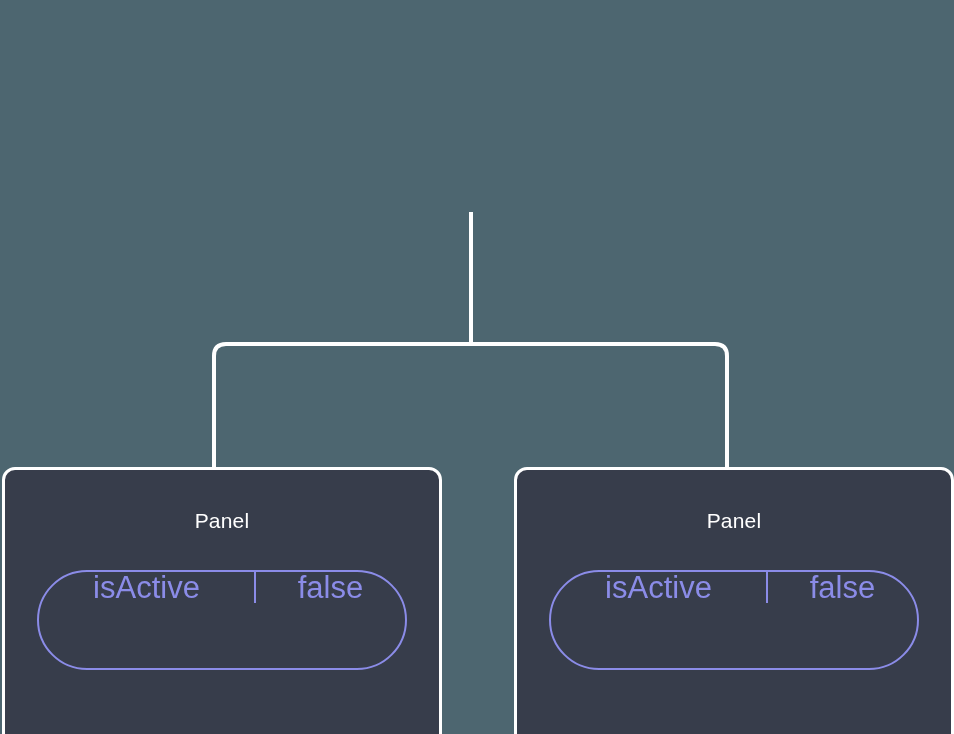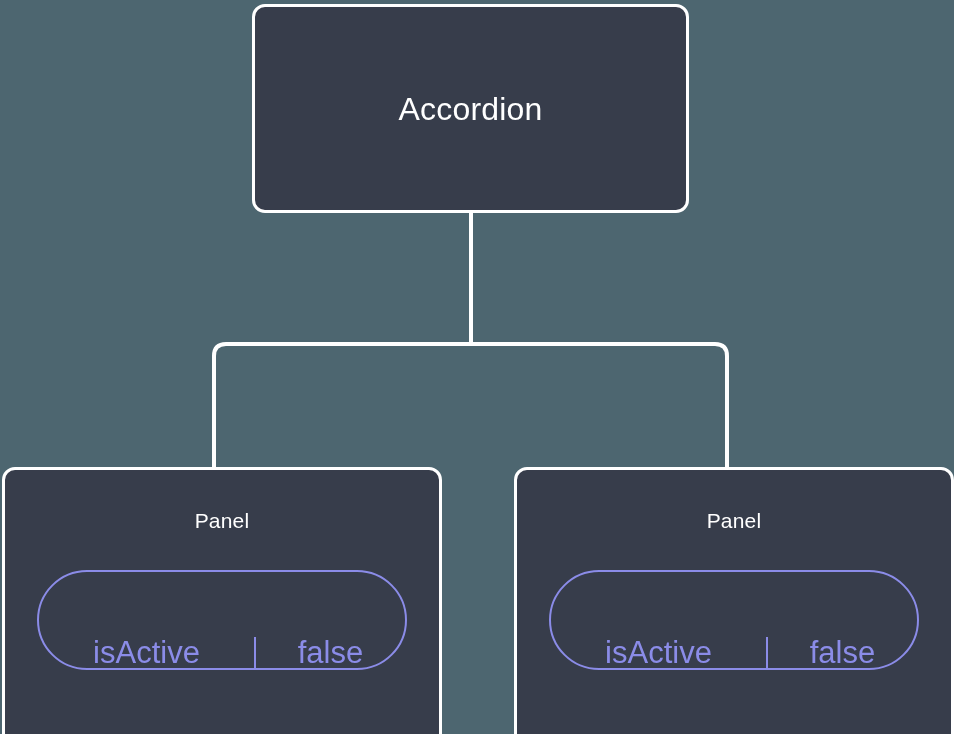--- a/index.html
+++ b/index.html
@@ -73,21 +73,21 @@
   }
 
   .node-child .node-title {
     font-size: 21px;
   }
 
   
   .pill {
     margin-top: 39px;
     display: flex;
-    align-items: flex-end;
+    align-items: flex-start;
     box-sizing: border-box;
     height: 100px;
     width: 370px;
     border: 2px solid #8b8ce8;
     border-radius: 50px;
     background: transparent;
     overflow: hidden;
   }
 
   .pill-key,
@@ -118,23 +118,20 @@
 
   <svg id="edges" viewBox="0 0 954 734" width="954" height="734" fill="none">
 
     <path d="M 471 212 L 471 344" stroke="#ffffff" stroke-width="4" stroke-linecap="butt"></path>
 
     <path d="M 471 344 L 226 344 Q 214 344 214 356 L 214 470" stroke="#ffffff" stroke-width="4" stroke-linecap="butt"></path>
 
     <path d="M 471 344 L 715 344 Q 727 344 727 356 L 727 470" stroke="#ffffff" stroke-width="4" stroke-linecap="butt"></path>
   </svg>
 
-  <div class="node node-root">
-    <div class="node-title">Accordion</div>
-  </div>
 
   <div class="node node-child node-child-left">
     <div class="node-title">Panel</div>
     <div class="pill">
       <span class="pill-key">isActive</span>
       <span class="pill-val">false</span>
     </div>
   </div>
 
   <div class="node node-child node-child-right">

